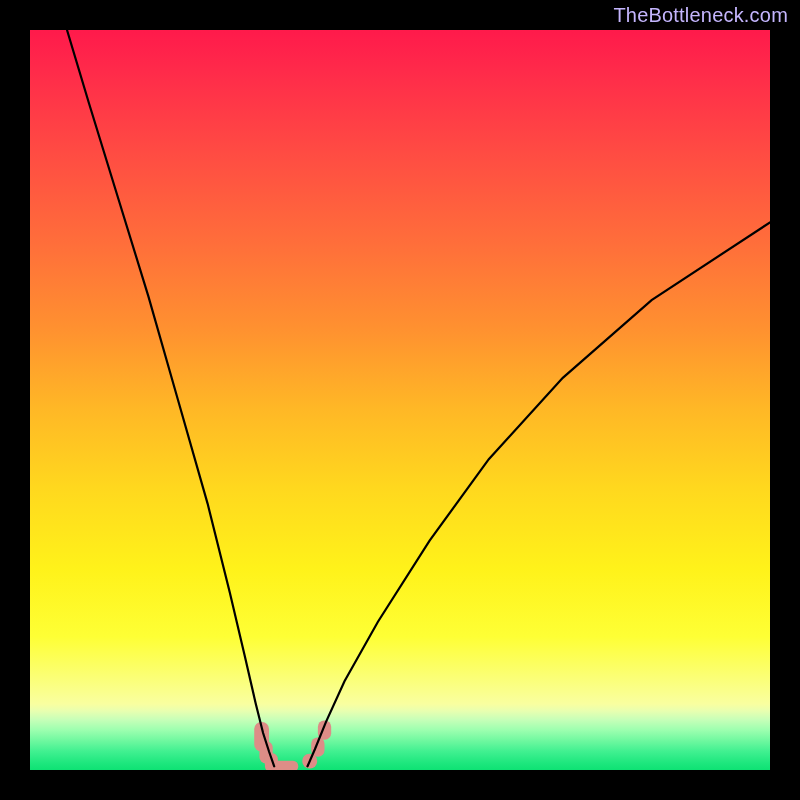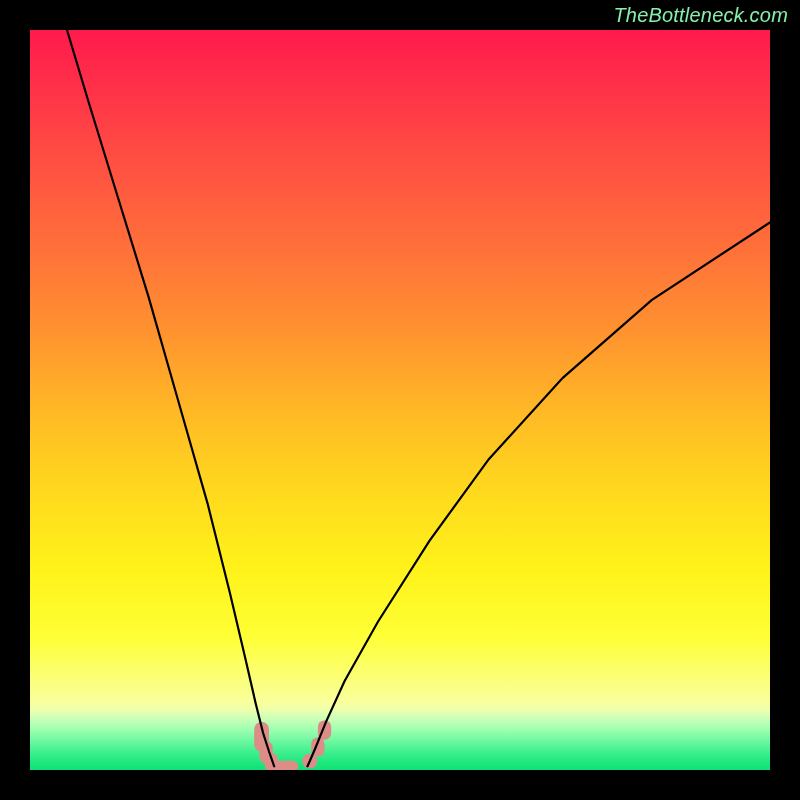--- a/index.html
+++ b/index.html
@@ -59,26 +59,25 @@
       #70f8a0 52%,
       #40f090 68%,
       #1ee77e 84%,
       #05df6e 100%
     );
   }
   .watermark {
     position: absolute;
     top: 4px;
     right: 12px;
-    color: #86efac;
+    color: #c4b5fd;
     font-size: 20px;
     letter-spacing: 0.2px;
     font-weight: 500;
     user-select: none;
-    font-style: italic;
   }
   svg.curves {
     position: absolute;
     top: 0; left: 0;
     width: 740px;
     height: 740px;
   }
 </style>
 </head>
 <body>

